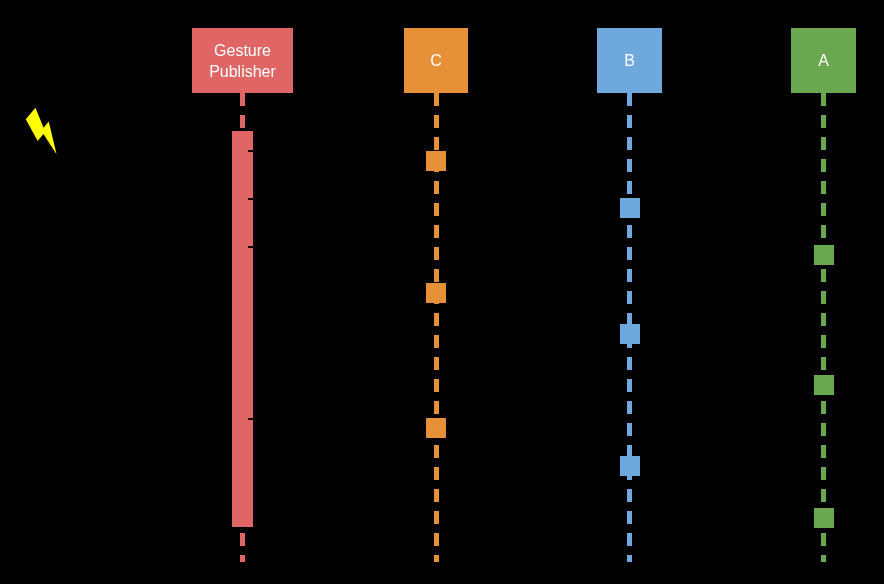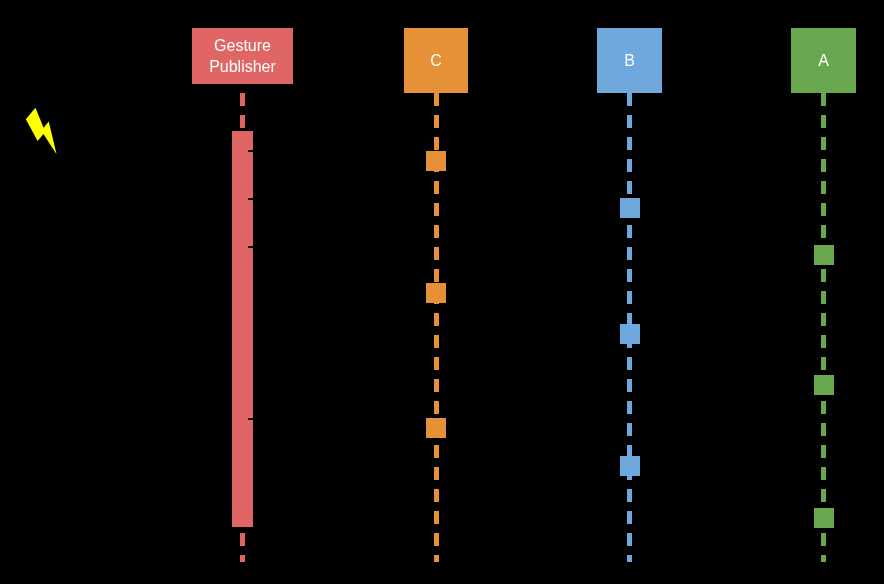--- a/index.html
+++ b/index.html
@@ -32,21 +32,21 @@
 <body>
 
 <div id="stage">
 
   <svg id="lightning-svg" width="56" height="56" viewBox="0 0 56 56" xmlns="http://www.w3.org/2000/svg" style="left: 18px; top: 103px;">
     <g transform="rotate(-50 28 28)">
       <polygon points="24,5 39,5 29,24 37,24 17,51 24,28 15,28" fill="#ffff00"></polygon>
     </g>
   </svg>
 
-  <div class="actor-box" style="left: 192px; top: 28px; width: 101px; height: 56px; background: rgb(224, 102, 102); color: rgb(255, 255, 255);">
+  <div class="actor-box" style="left: 192px; top: 28px; width: 101px; height: 65px; background: rgb(224, 102, 102); color: rgb(255, 255, 255);">
     <span class="actor-label">Gesture Publisher</span>
   </div>
 
   <div class="actor-box" style="left: 404px; top: 28px; width: 64px; height: 65px; background: rgb(230, 145, 56); color: rgb(255, 255, 255);">
     <span class="actor-label">C</span>
   </div>
 
   <div class="actor-box" style="left: 597px; top: 28px; width: 65px; height: 65px; background: rgb(111, 168, 220); color: rgb(255, 255, 255);">
     <span class="actor-label">B</span>
   </div>

